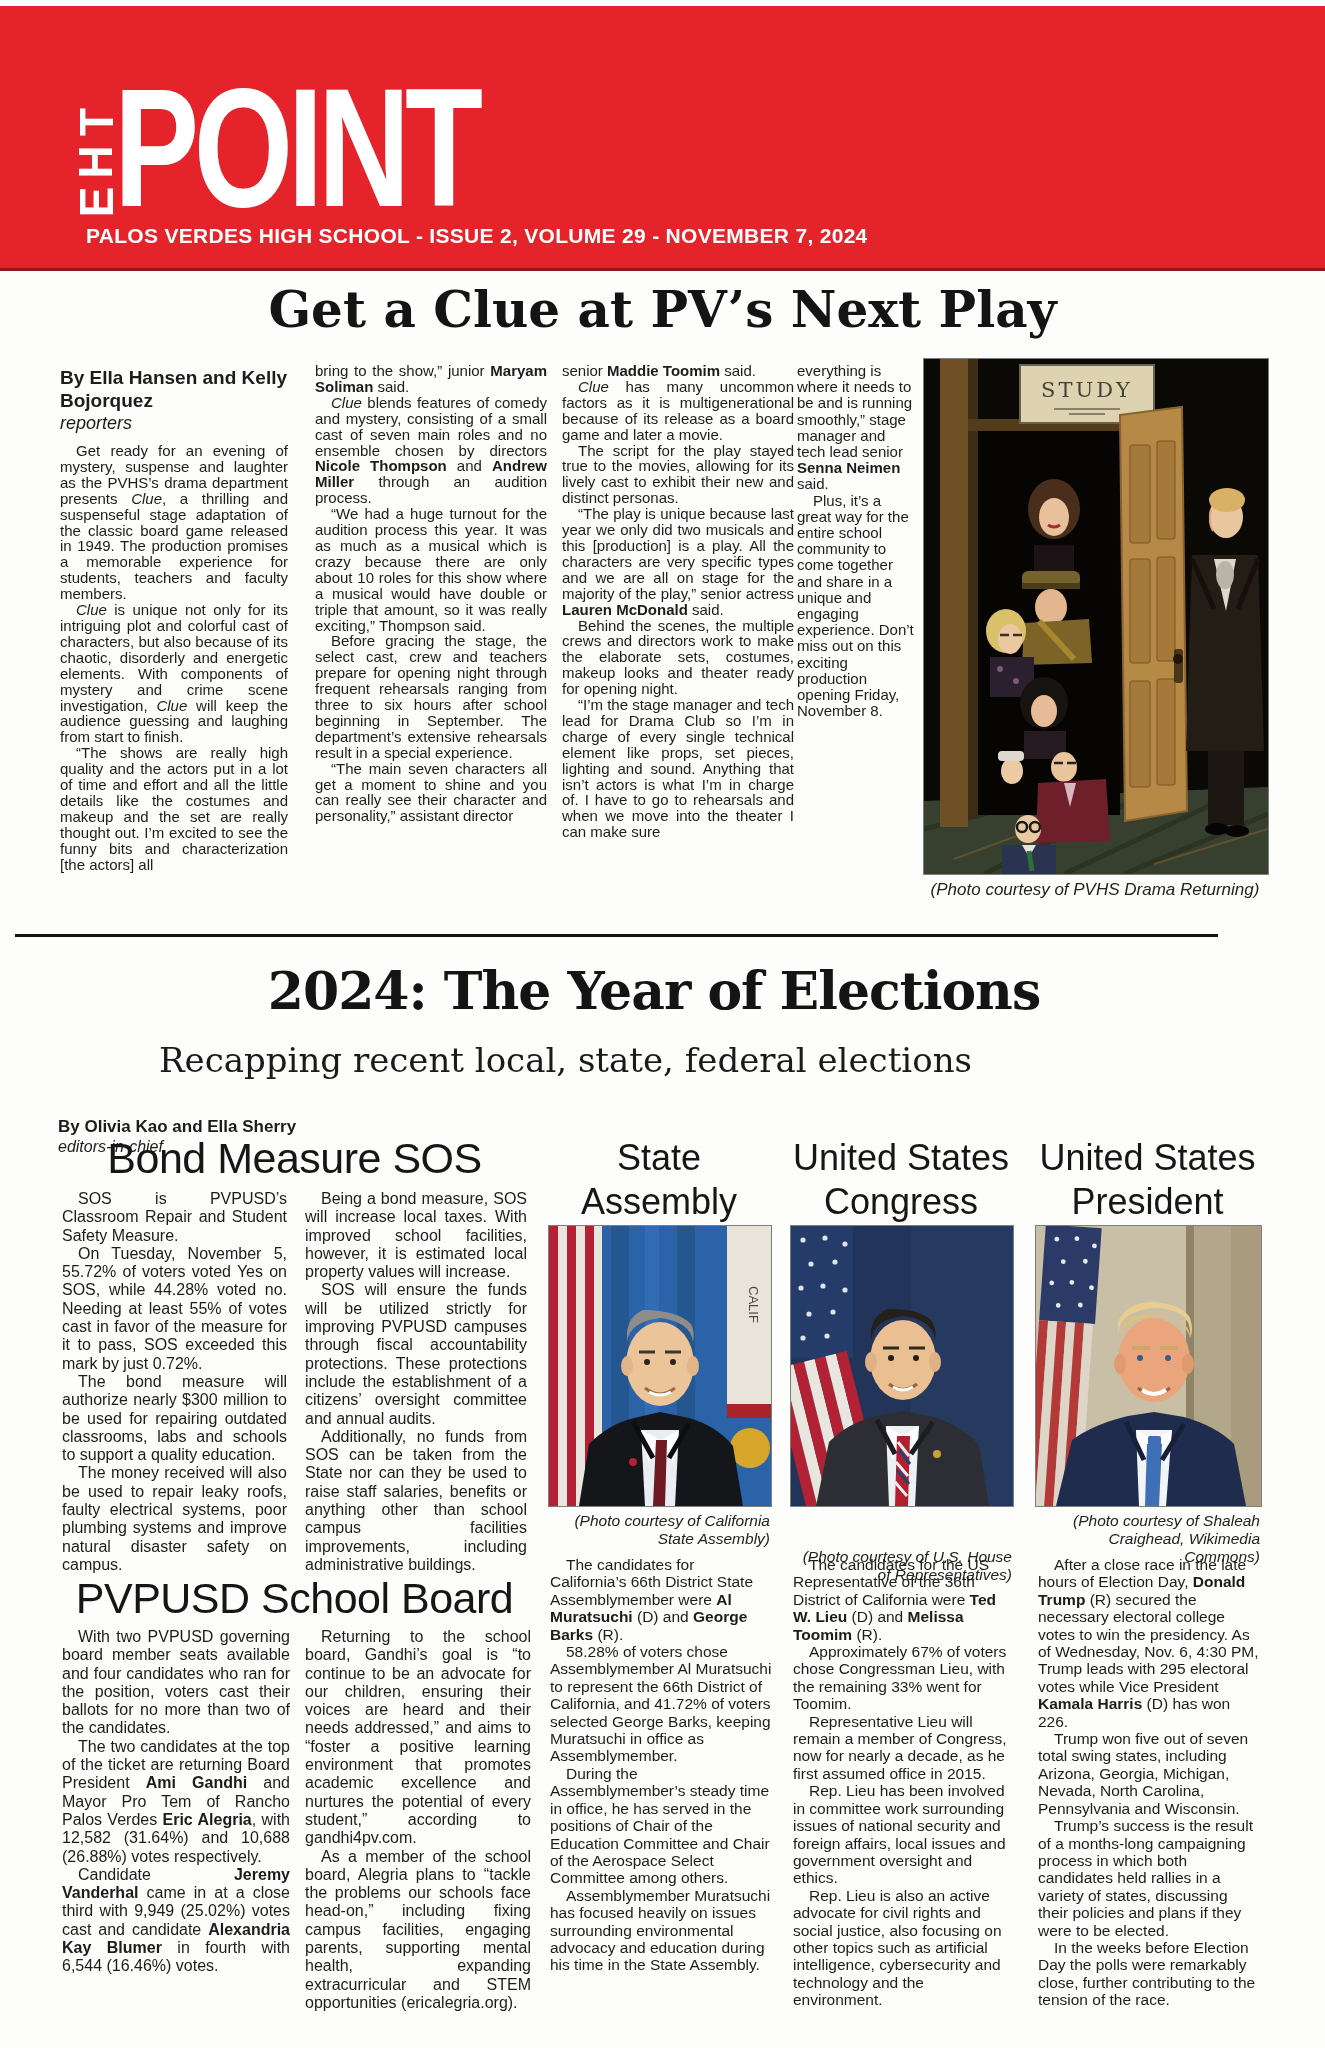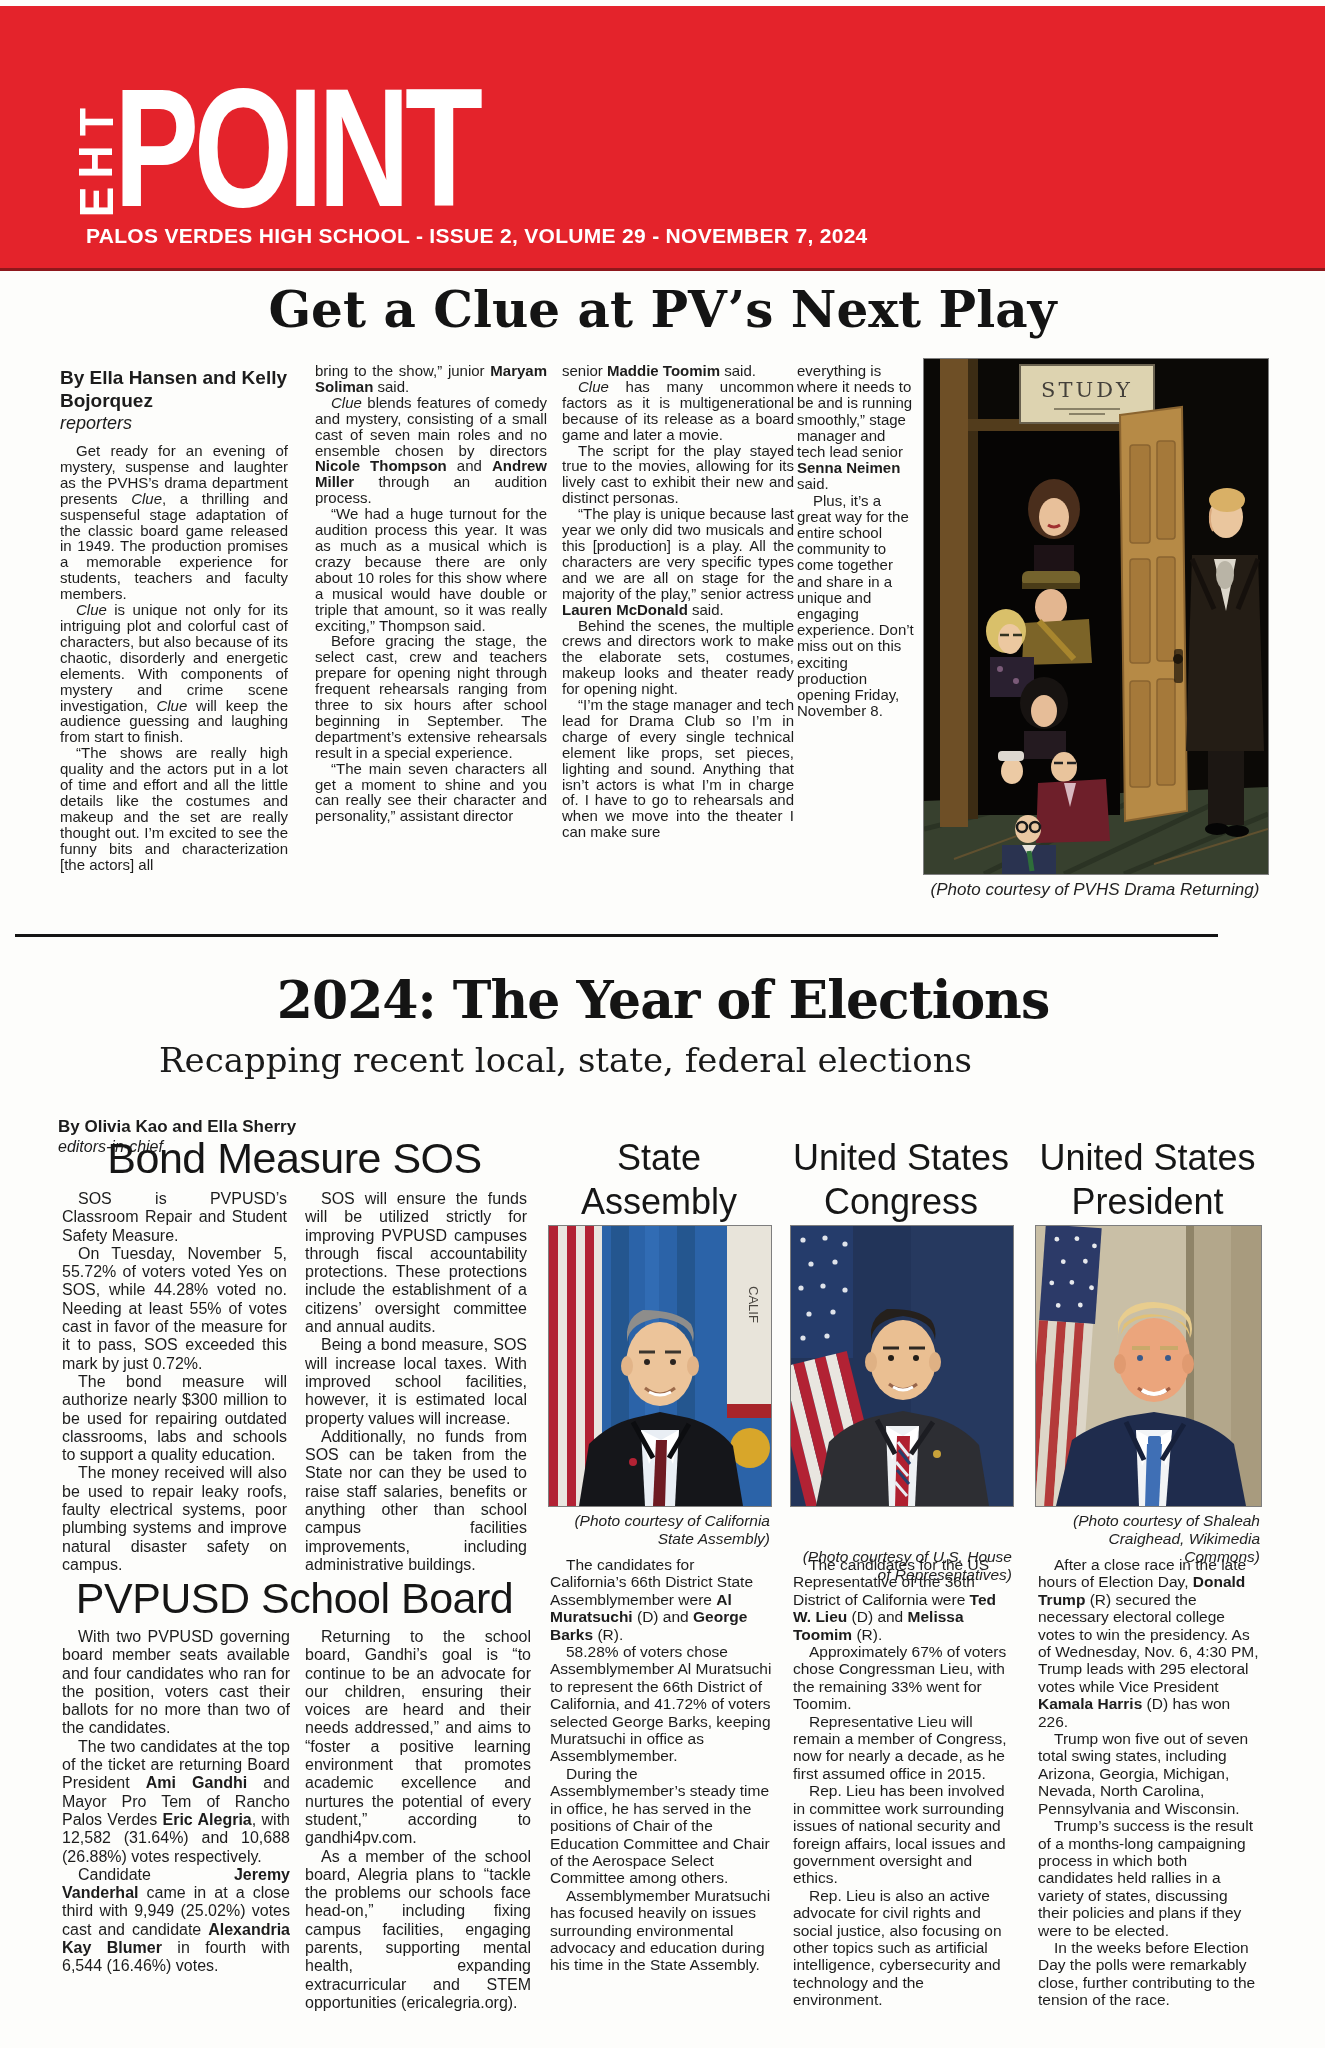--- a/index.html
+++ b/index.html
@@ -16,21 +16,21 @@
           font-weight:bold;font-size:46px;color:#fff;line-height:1;}
   .point{position:absolute;left:114px;top:58px;color:#fff;font-weight:bold;
          font-size:168px;line-height:1;letter-spacing:-7px;
          transform:scaleX(.76);transform-origin:left top;white-space:nowrap;}
   .tagline{position:absolute;left:86px;top:218px;color:#fff;font-weight:bold;
            font-size:21px;letter-spacing:.3px;white-space:nowrap;}
 
   
   .headline1{position:absolute;left:0;top:280px;width:1325px;margin:0;text-align:center;
              font-family:"DejaVu Serif",serif;font-weight:bold;font-size:50px;color:#141414;}
-  .headline2{position:absolute;left:0;top:956px;width:1300px;margin:13px;text-align:center;
+  .headline2{position:absolute;left:0;top:956px;width:1300px;margin:4px;text-align:center;
              font-family:"DejaVu Serif",serif;font-weight:bold;font-size:52px;color:#141414;
              letter-spacing:-1px;}
   .subhead2{position:absolute;left:0;top:1040px;width:1131px;text-align:center;
             font-family:"DejaVu Serif",serif;font-size:34px;color:#1a1a1a;}
 
   
   .byline-name{font-weight:bold;font-size:19px;line-height:23px;}
   .byline-role{font-style:italic;font-size:18px;line-height:22px;}
   .byline2 .byline-name{font-size:17px;line-height:21px;}
   .byline2 .byline-role{font-size:16px;line-height:20px;}
@@ -200,22 +200,22 @@
   <div>President</div>
 </div>
 
 <div class="abs bondcol" style="left:62px;top:1190px;width:225px;">
     <p class="para">SOS is PVPUSD’s Classroom Repair and Student Safety Measure.</p>
     <p class="para">On Tuesday, November 5, 55.72% of voters voted Yes on SOS, while 44.28% voted no. Needing at least 55% of votes cast in favor of the measure for it to pass, SOS exceeded this mark by just 0.72%.</p>
     <p class="para">The bond measure will authorize nearly $300 million to be used for repairing outdated classrooms, labs and schools to support a quality education.</p>
     <p class="para">The money received will also be used to repair leaky roofs, faulty electrical systems, poor plumbing systems and improve natural disaster safety on campus.</p>
   </div>
 <div class="abs bondcol" style="left:305px;top:1190px;width:222px;">
+    <p class="para">Being a bond measure, SOS will increase local taxes. With improved school facilities, however, it is estimated local property values will increase.</p>
     <p class="para">SOS will ensure the funds will be utilized strictly for improving PVPUSD campuses through fiscal accountability protections. These protections include the establishment of a citizens’ oversight committee and annual audits.</p>
-    <p class="para">Being a bond measure, SOS will increase local taxes. With improved school facilities, however, it is estimated local property values will increase.</p>
     <p class="para">Additionally, no funds from SOS can be taken from the State nor can they be used to raise staff salaries, benefits or anything other than school campus facilities improvements, including administrative buildings.</p>
   </div>
 
 <div class="sechead" style="left:62px;top:1574px;width:465px;">PVPUSD School Board</div>
 <div class="abs boardcol" style="left:62px;top:1628px;width:228px;">
     <p class="para">With two PVPUSD governing board member seats available and four candidates who ran for the position, voters cast their ballots for no more than two of the candidates.</p>
     <p class="para">The two candidates at the top of the ticket are returning Board President <span class="b">Ami Gandhi</span> and Mayor Pro Tem of Rancho Palos Verdes <span class="b">Eric Alegria</span>, with 12,582 (31.64%) and 10,688 (26.88%) votes respectively.</p>
     <p class="para">Candidate <span class="b">Jeremy Vanderhal</span> came in at a close third with 9,949 (25.02%) votes cast and candidate <span class="b">Alexandria Kay Blumer</span> in fourth with 6,544 (16.46%) votes.</p>
   </div>
 <div class="abs boardcol" style="left:305px;top:1628px;width:226px;">

